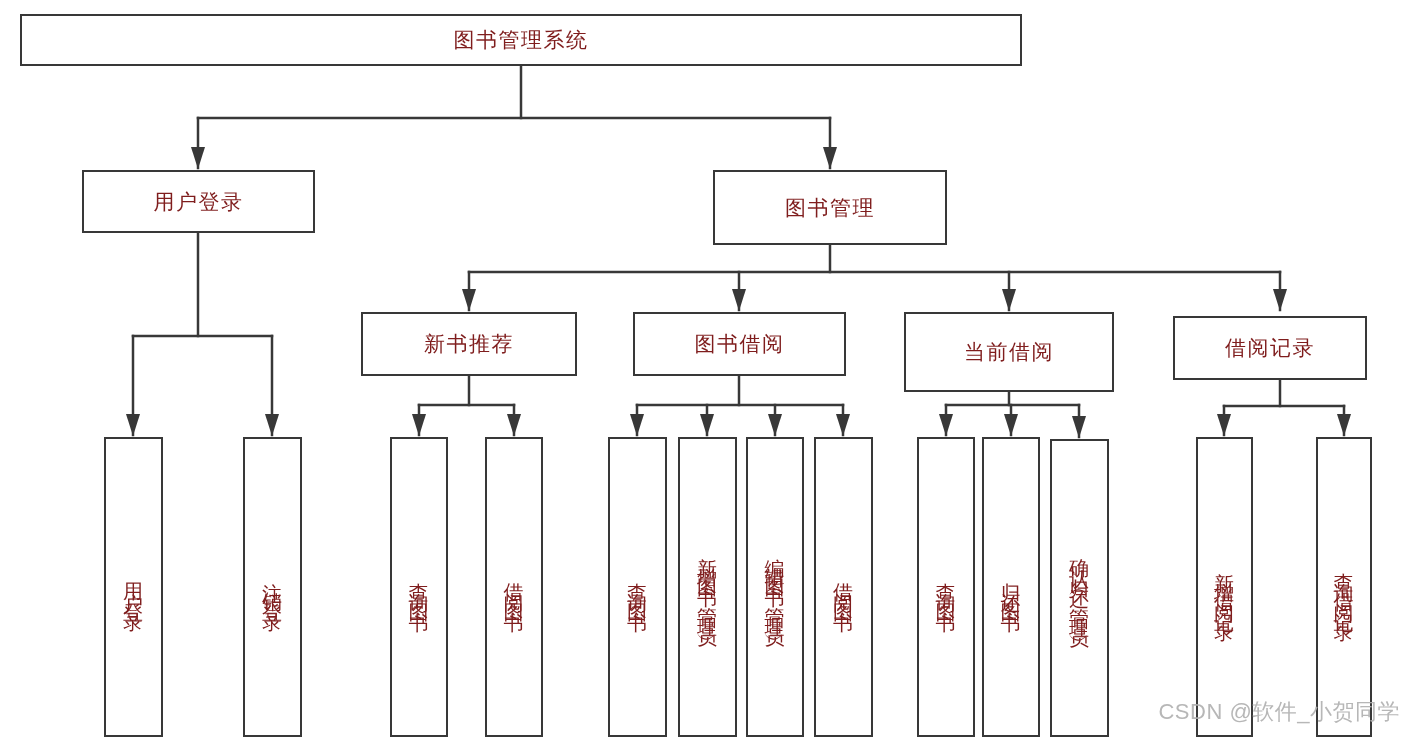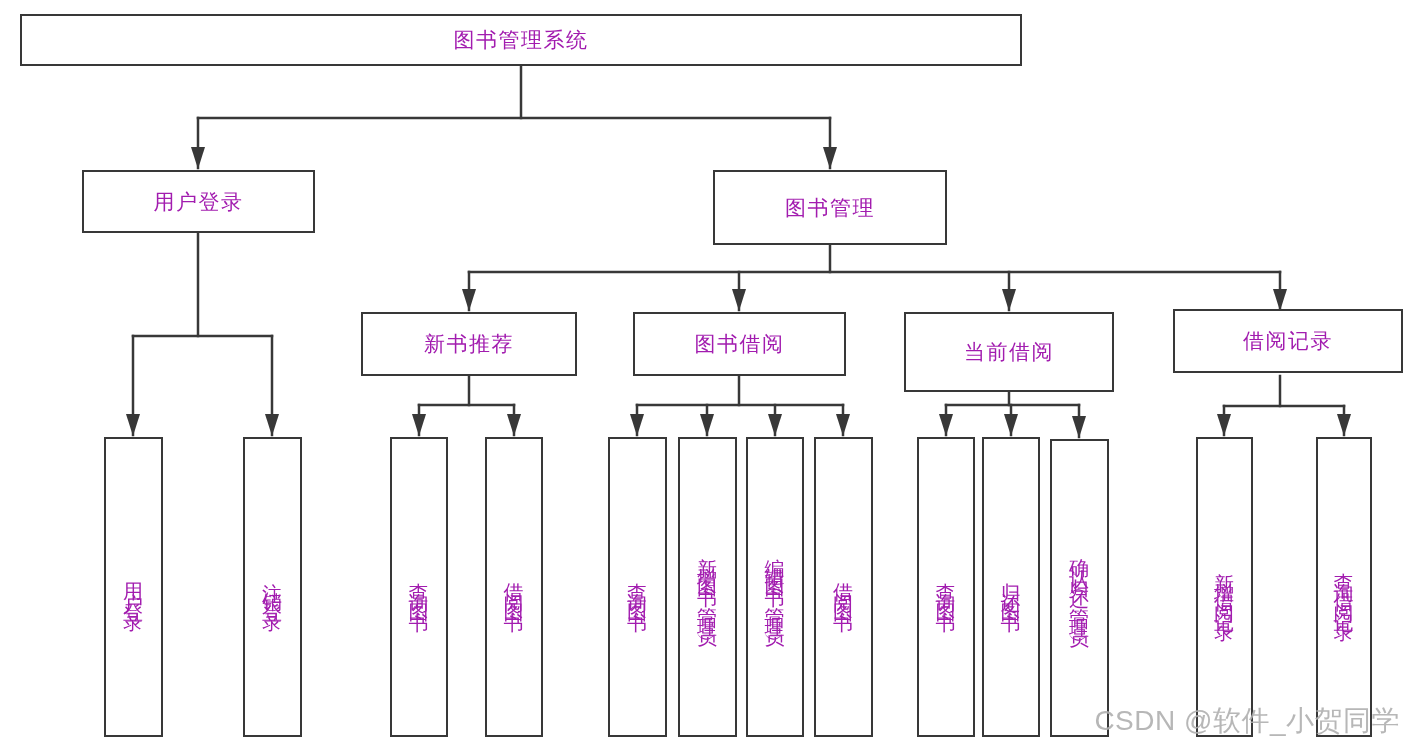--- a/index.html
+++ b/index.html
@@ -13,38 +13,38 @@
     overflow: hidden;
   }
   .connectors { position: absolute; left: 0; top: 0; }
   .box {
     position: absolute;
     background: #ffffff;
     border: 2.5px solid #383838;
     display: flex;
     align-items: center;
     justify-content: center;
-    color: #a21caf;
+    color: #7f1d1d;
   }
   .hbox {
     font-size: 21px;
     letter-spacing: 1.5px;
   }
   .vbox {
     writing-mode: vertical-rl;
     text-orientation: mixed;
     font-size: 20px;
     letter-spacing: 10px;
     line-height: 1;
   }
   .watermark {
     position: absolute;
     right: 5px;
-    bottom: 7px;
-    font-size: 28px;
+    bottom: 20px;
+    font-size: 22px;
     color: rgba(175,175,175,0.9);
     letter-spacing: 0.5px;
     white-space: nowrap;
   }
 </style>
 </head>
 <body>
 
 <div class="canvas">
 
@@ -113,21 +113,21 @@
   </svg>
 
   <div class="box hbox" style="left:20px;top:14px;width:1002px;height:52px">图书管理系统</div>
 
   <div class="box hbox" style="left:82px;top:170px;width:233px;height:63px">用户登录</div>
   <div class="box hbox" style="left:713px;top:170px;width:234px;height:75px">图书管理</div>
 
   <div class="box hbox" style="left:361px;top:312px;width:216px;height:64px">新书推荐</div>
   <div class="box hbox" style="left:633px;top:312px;width:213px;height:64px">图书借阅</div>
   <div class="box hbox" style="left:904px;top:312px;width:210px;height:80px">当前借阅</div>
-  <div class="box hbox" style="left:1173px;top:309px;width:230px;height:64px">借阅记录</div>
+  <div class="box hbox" style="left:1173px;top:316px;width:194px;height:64px">借阅记录</div>
 
   <div class="box vbox" style="left:104px;top:437px;width:59px;height:300px">用户登录</div>
   <div class="box vbox" style="left:243px;top:437px;width:59px;height:300px">注销登录</div>
 
   <div class="box vbox" style="left:390px;top:437px;width:58px;height:300px">查询图书</div>
   <div class="box vbox" style="left:485px;top:437px;width:58px;height:300px">借阅图书</div>
 
   <div class="box vbox" style="left:608px;top:437px;width:59px;height:300px">查询图书</div>
   <div class="box vbox" style="left:678px;top:437px;width:59px;height:300px">新增图书（管理员）</div>
   <div class="box vbox" style="left:746px;top:437px;width:58px;height:300px">编辑图书（管理员）</div>

